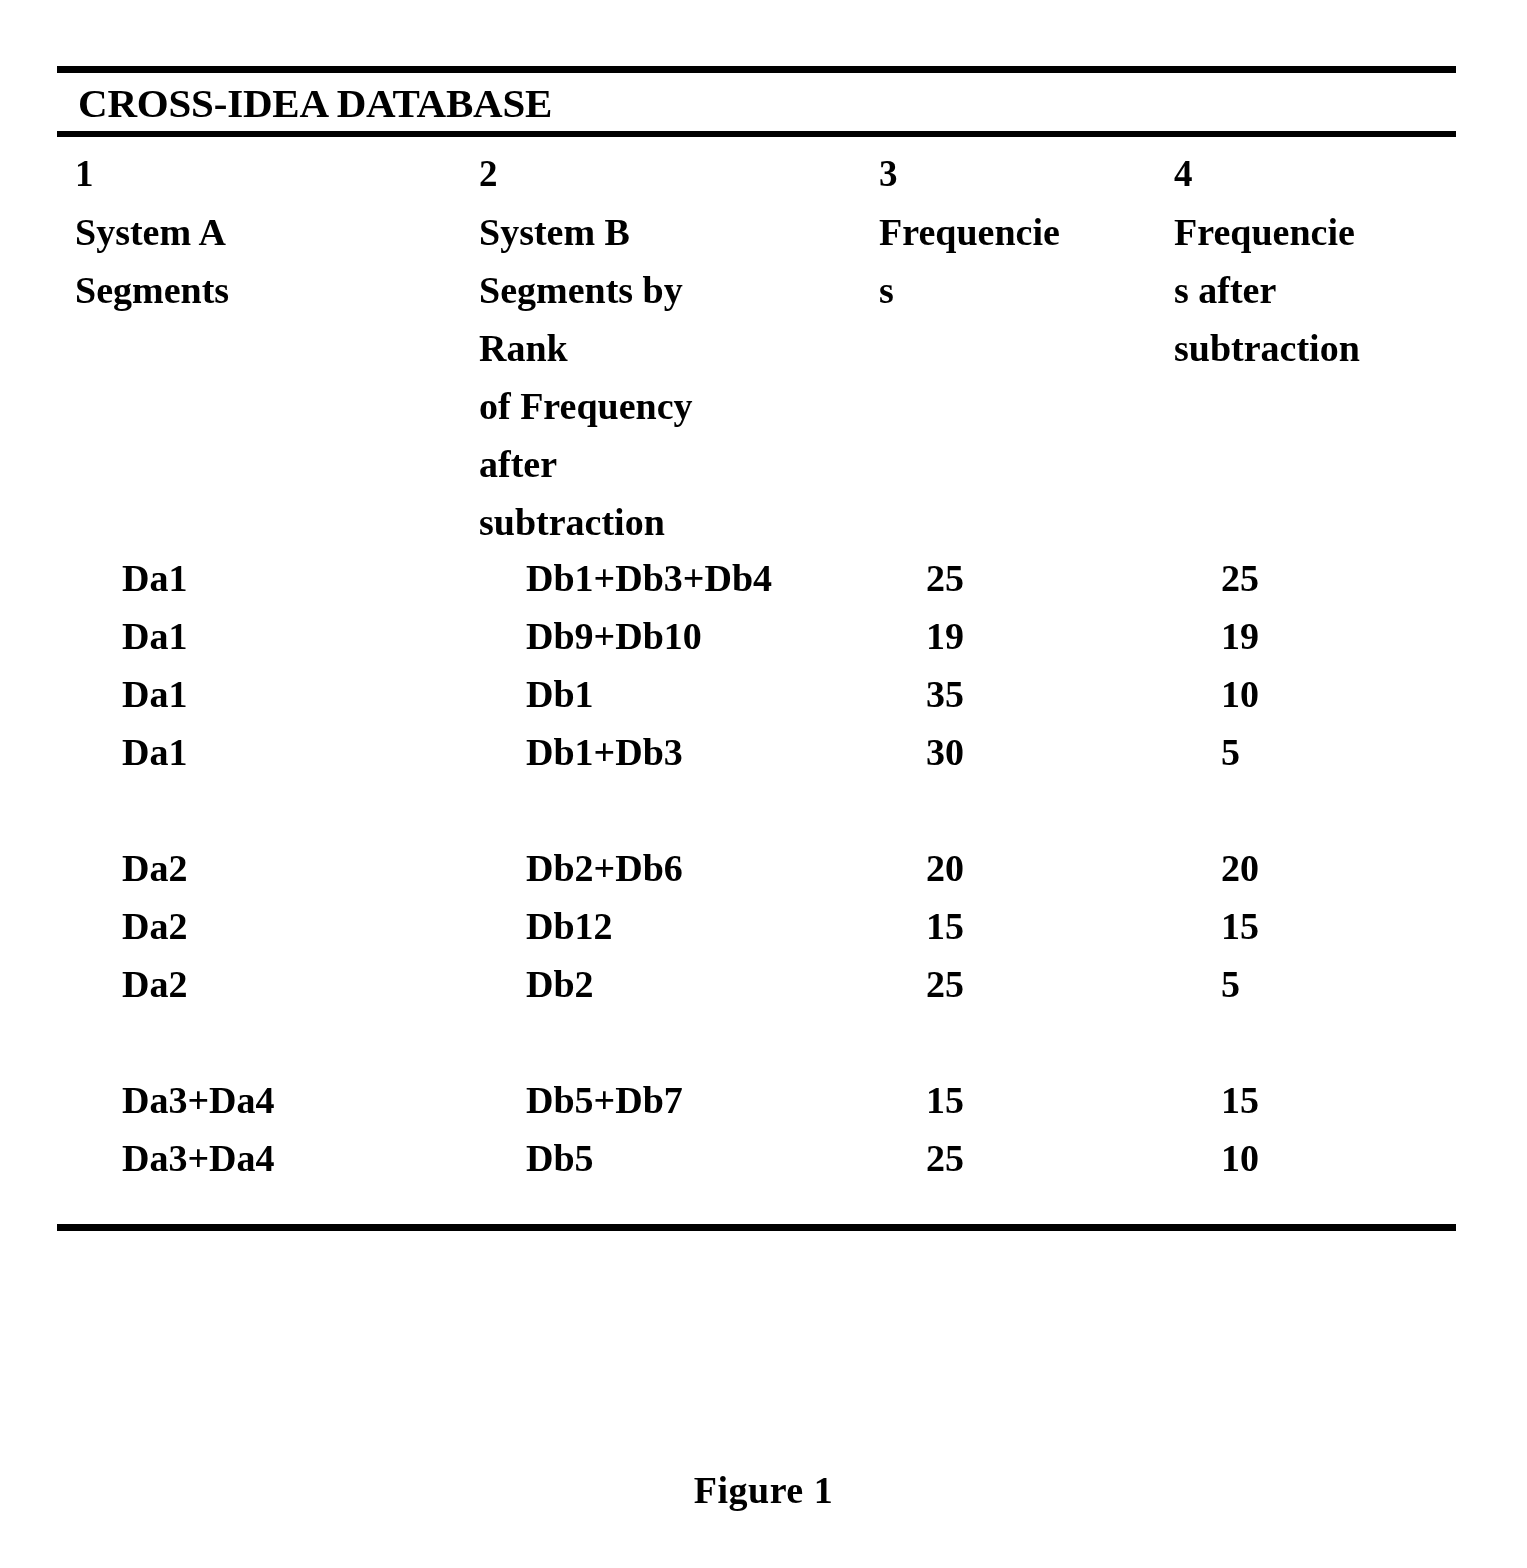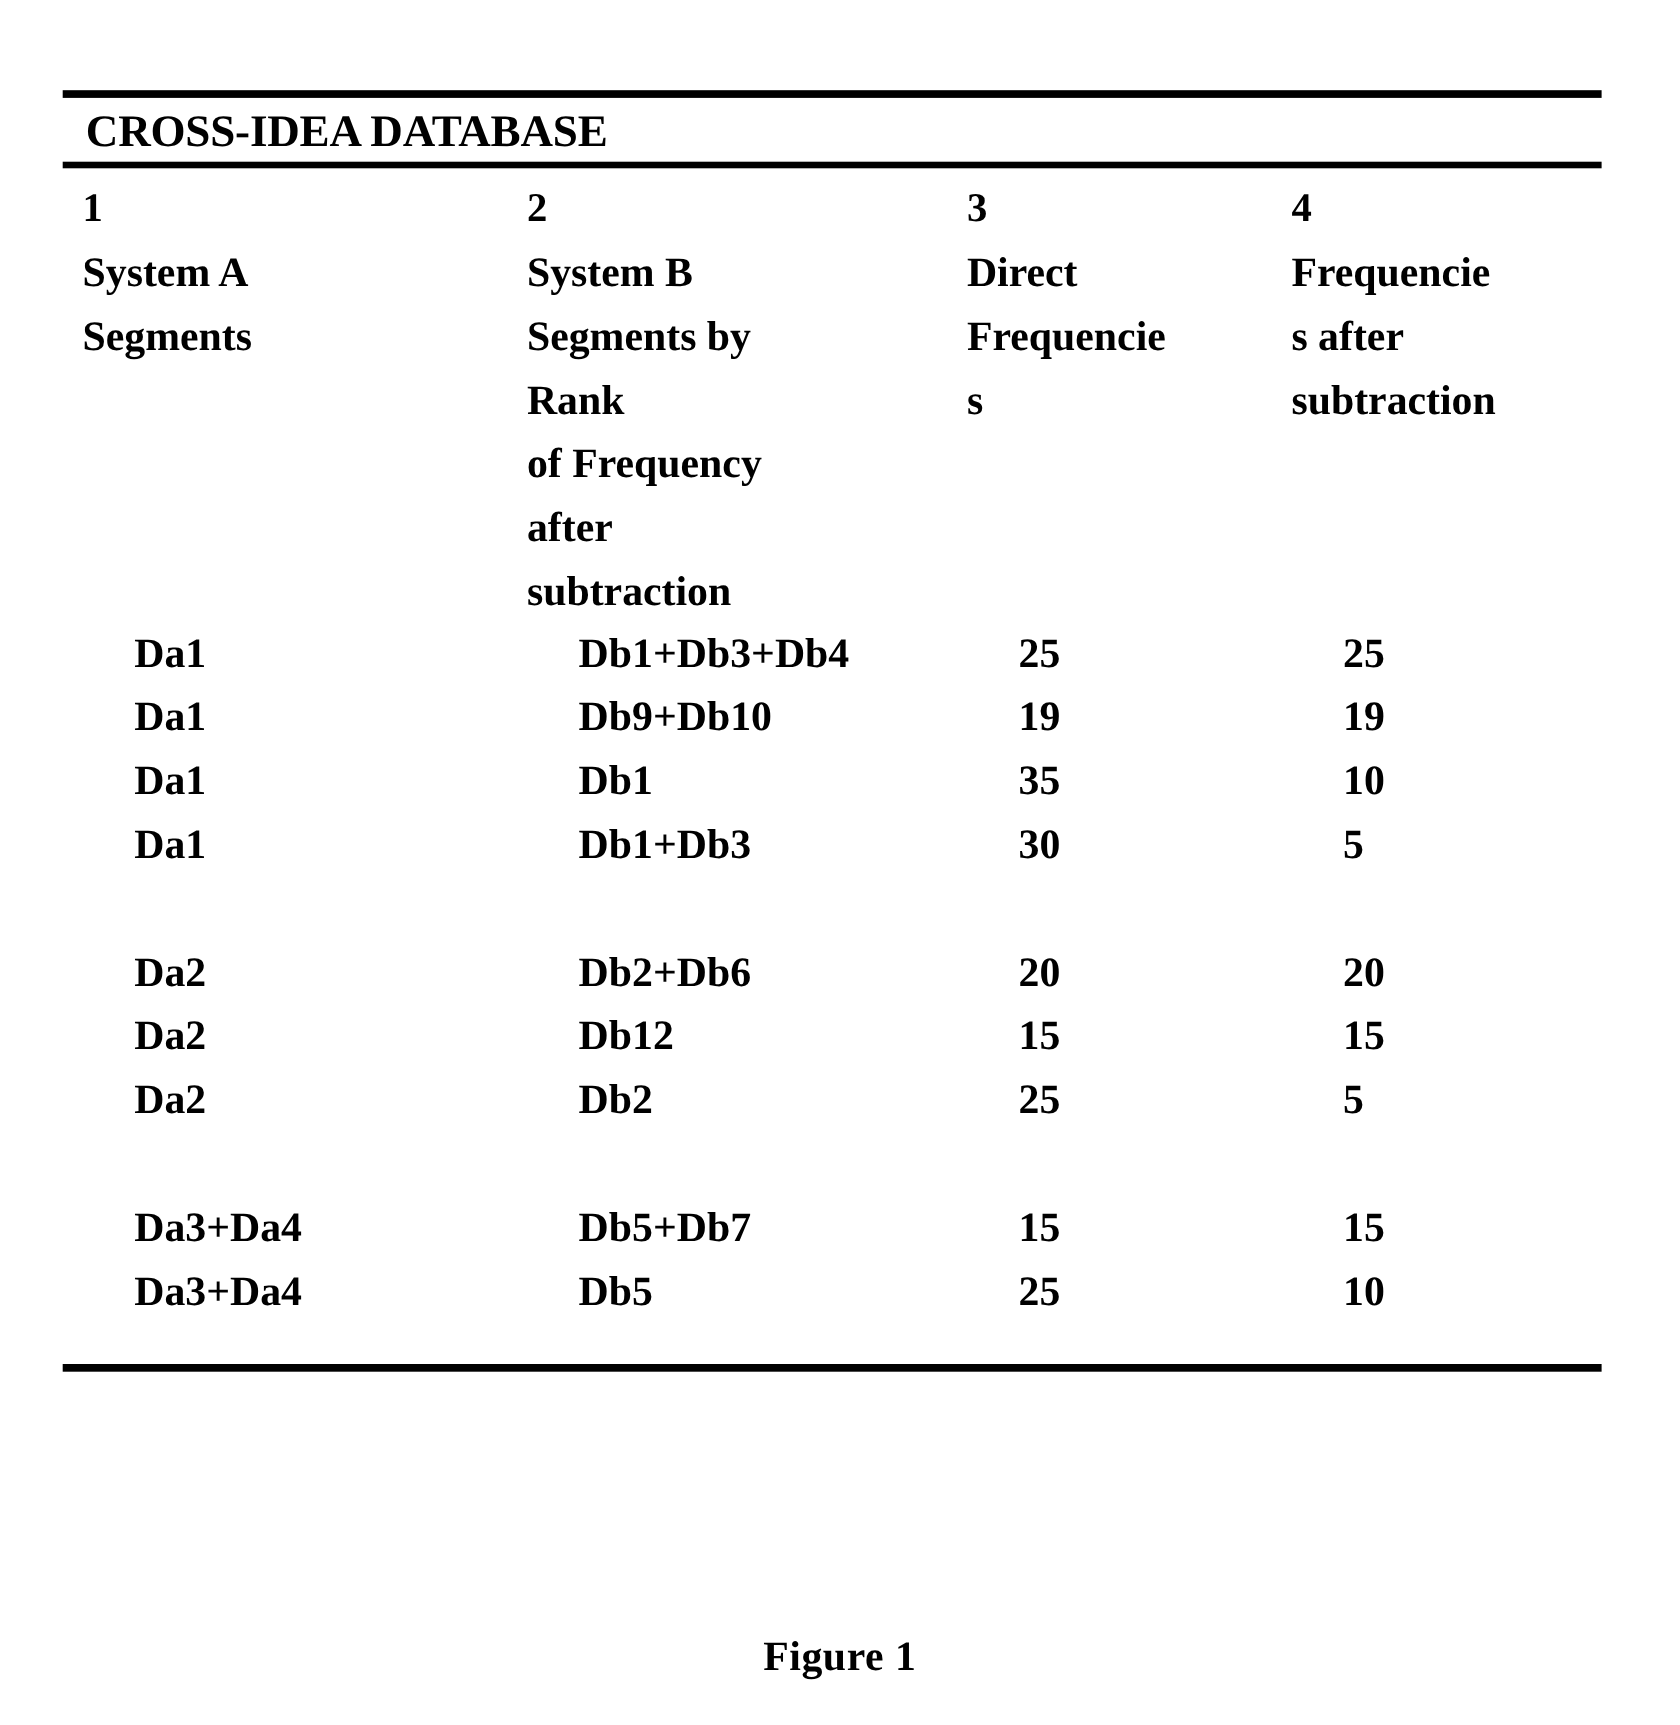--- a/index.html
+++ b/index.html
@@ -12,21 +12,20 @@
     height: 1568px;
     position: relative;
     font-family: "Liberation Serif", "DejaVu Serif", serif;
     color: #000000;
     overflow: hidden;
   }
 
   .page {
     position: absolute;
     inset: 0;
-    margin-top: 16px;
   }
 
   
   .rule {
     position: absolute;
     background: #000000;
     left: 57px;
     width: 1399px;
   }
   .rule-top    { top: 66px;   height: 7px; }
@@ -135,21 +134,20 @@
       <div class="colhead-line">System B</div>
       <div class="colhead-line">Segments by</div>
       <div class="colhead-line">Rank</div>
       <div class="colhead-line">of Frequency</div>
       <div class="colhead-line">after</div>
       <div class="colhead-line">subtraction</div>
     </div>
 
     <div class="col col-3">
       <div class="colnum">3</div>
-      <div class="colhead-line">Direct</div>
       <div class="colhead-line">Frequencie</div>
       <div class="colhead-line">s</div>
     </div>
 
     <div class="col col-4">
       <div class="colnum">4</div>
       <div class="colhead-line">Frequencie</div>
       <div class="colhead-line">s after</div>
       <div class="colhead-line">subtraction</div>
     </div>

